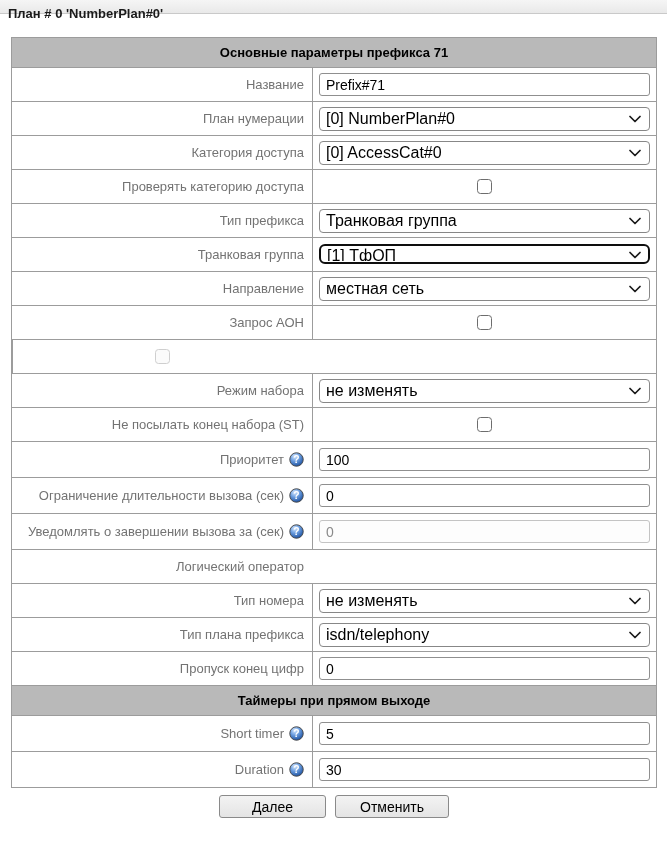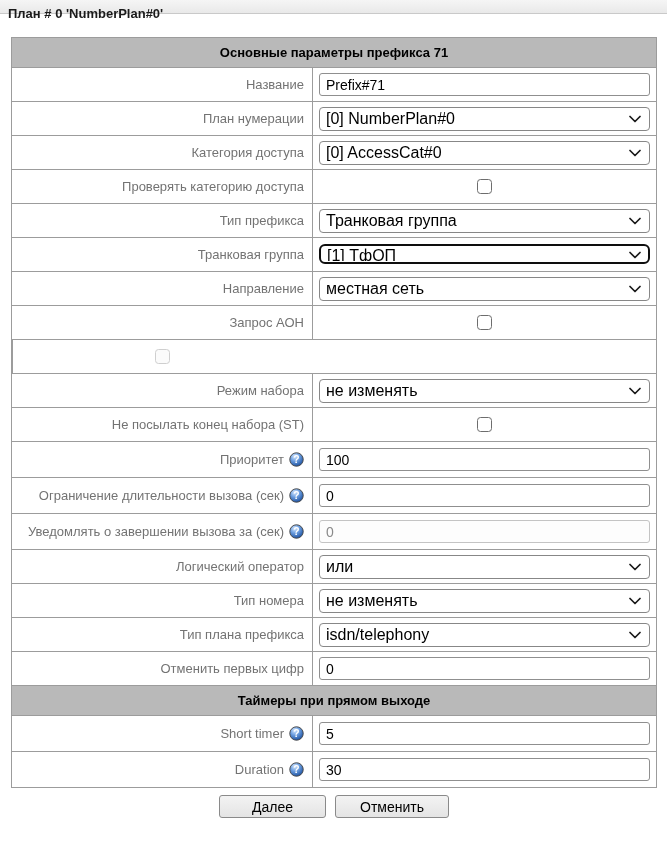--- a/index.html
+++ b/index.html
@@ -307,28 +307,20 @@
       </div>
       <div class="input-cell">
           <input class="text-input" type="text" disabled="" value="0" style="">
         </div>
     </div>
 
     <div class="row">
       <div class="label-cell">
           <span>Логический оператор</span>
         </div>
-      <div class="input-cell">
-        <span class="select-wrap">
-          <select><option>или</option></select>
-          <svg class="chevron" viewBox="0 0 12 8">
-              <path d="M1 1.5 L6 6.5 L11 1.5" fill="none" stroke="#1a1a1a" stroke-width="1.7" stroke-linecap="round" stroke-linejoin="round"></path>
-            </svg>
-        </span>
-      </div>
     </div>
 
 
     <div class="row">
       <div class="label-cell">
           <span>Тип номера</span>
         </div>
       <div class="input-cell">
         <span class="select-wrap">
           <select><option>не изменять</option></select>
@@ -348,21 +340,21 @@
           <select><option>isdn/telephony</option></select>
           <svg class="chevron" viewBox="0 0 12 8">
               <path d="M1 1.5 L6 6.5 L11 1.5" fill="none" stroke="#1a1a1a" stroke-width="1.7" stroke-linecap="round" stroke-linejoin="round"></path>
             </svg>
         </span>
       </div>
     </div>
 
     <div class="row">
       <div class="label-cell">
-          <span>Отменить первых цифр</span>
+          <span>Пропуск конец цифр</span>
         </div>
       <div class="input-cell">
           <input class="text-input" type="text" value="0" style="">
         </div>
     </div>
 
     <div class="section-header">Таймеры при прямом выходе</div>
 
     <div class="row tall">
       <div class="label-cell">

